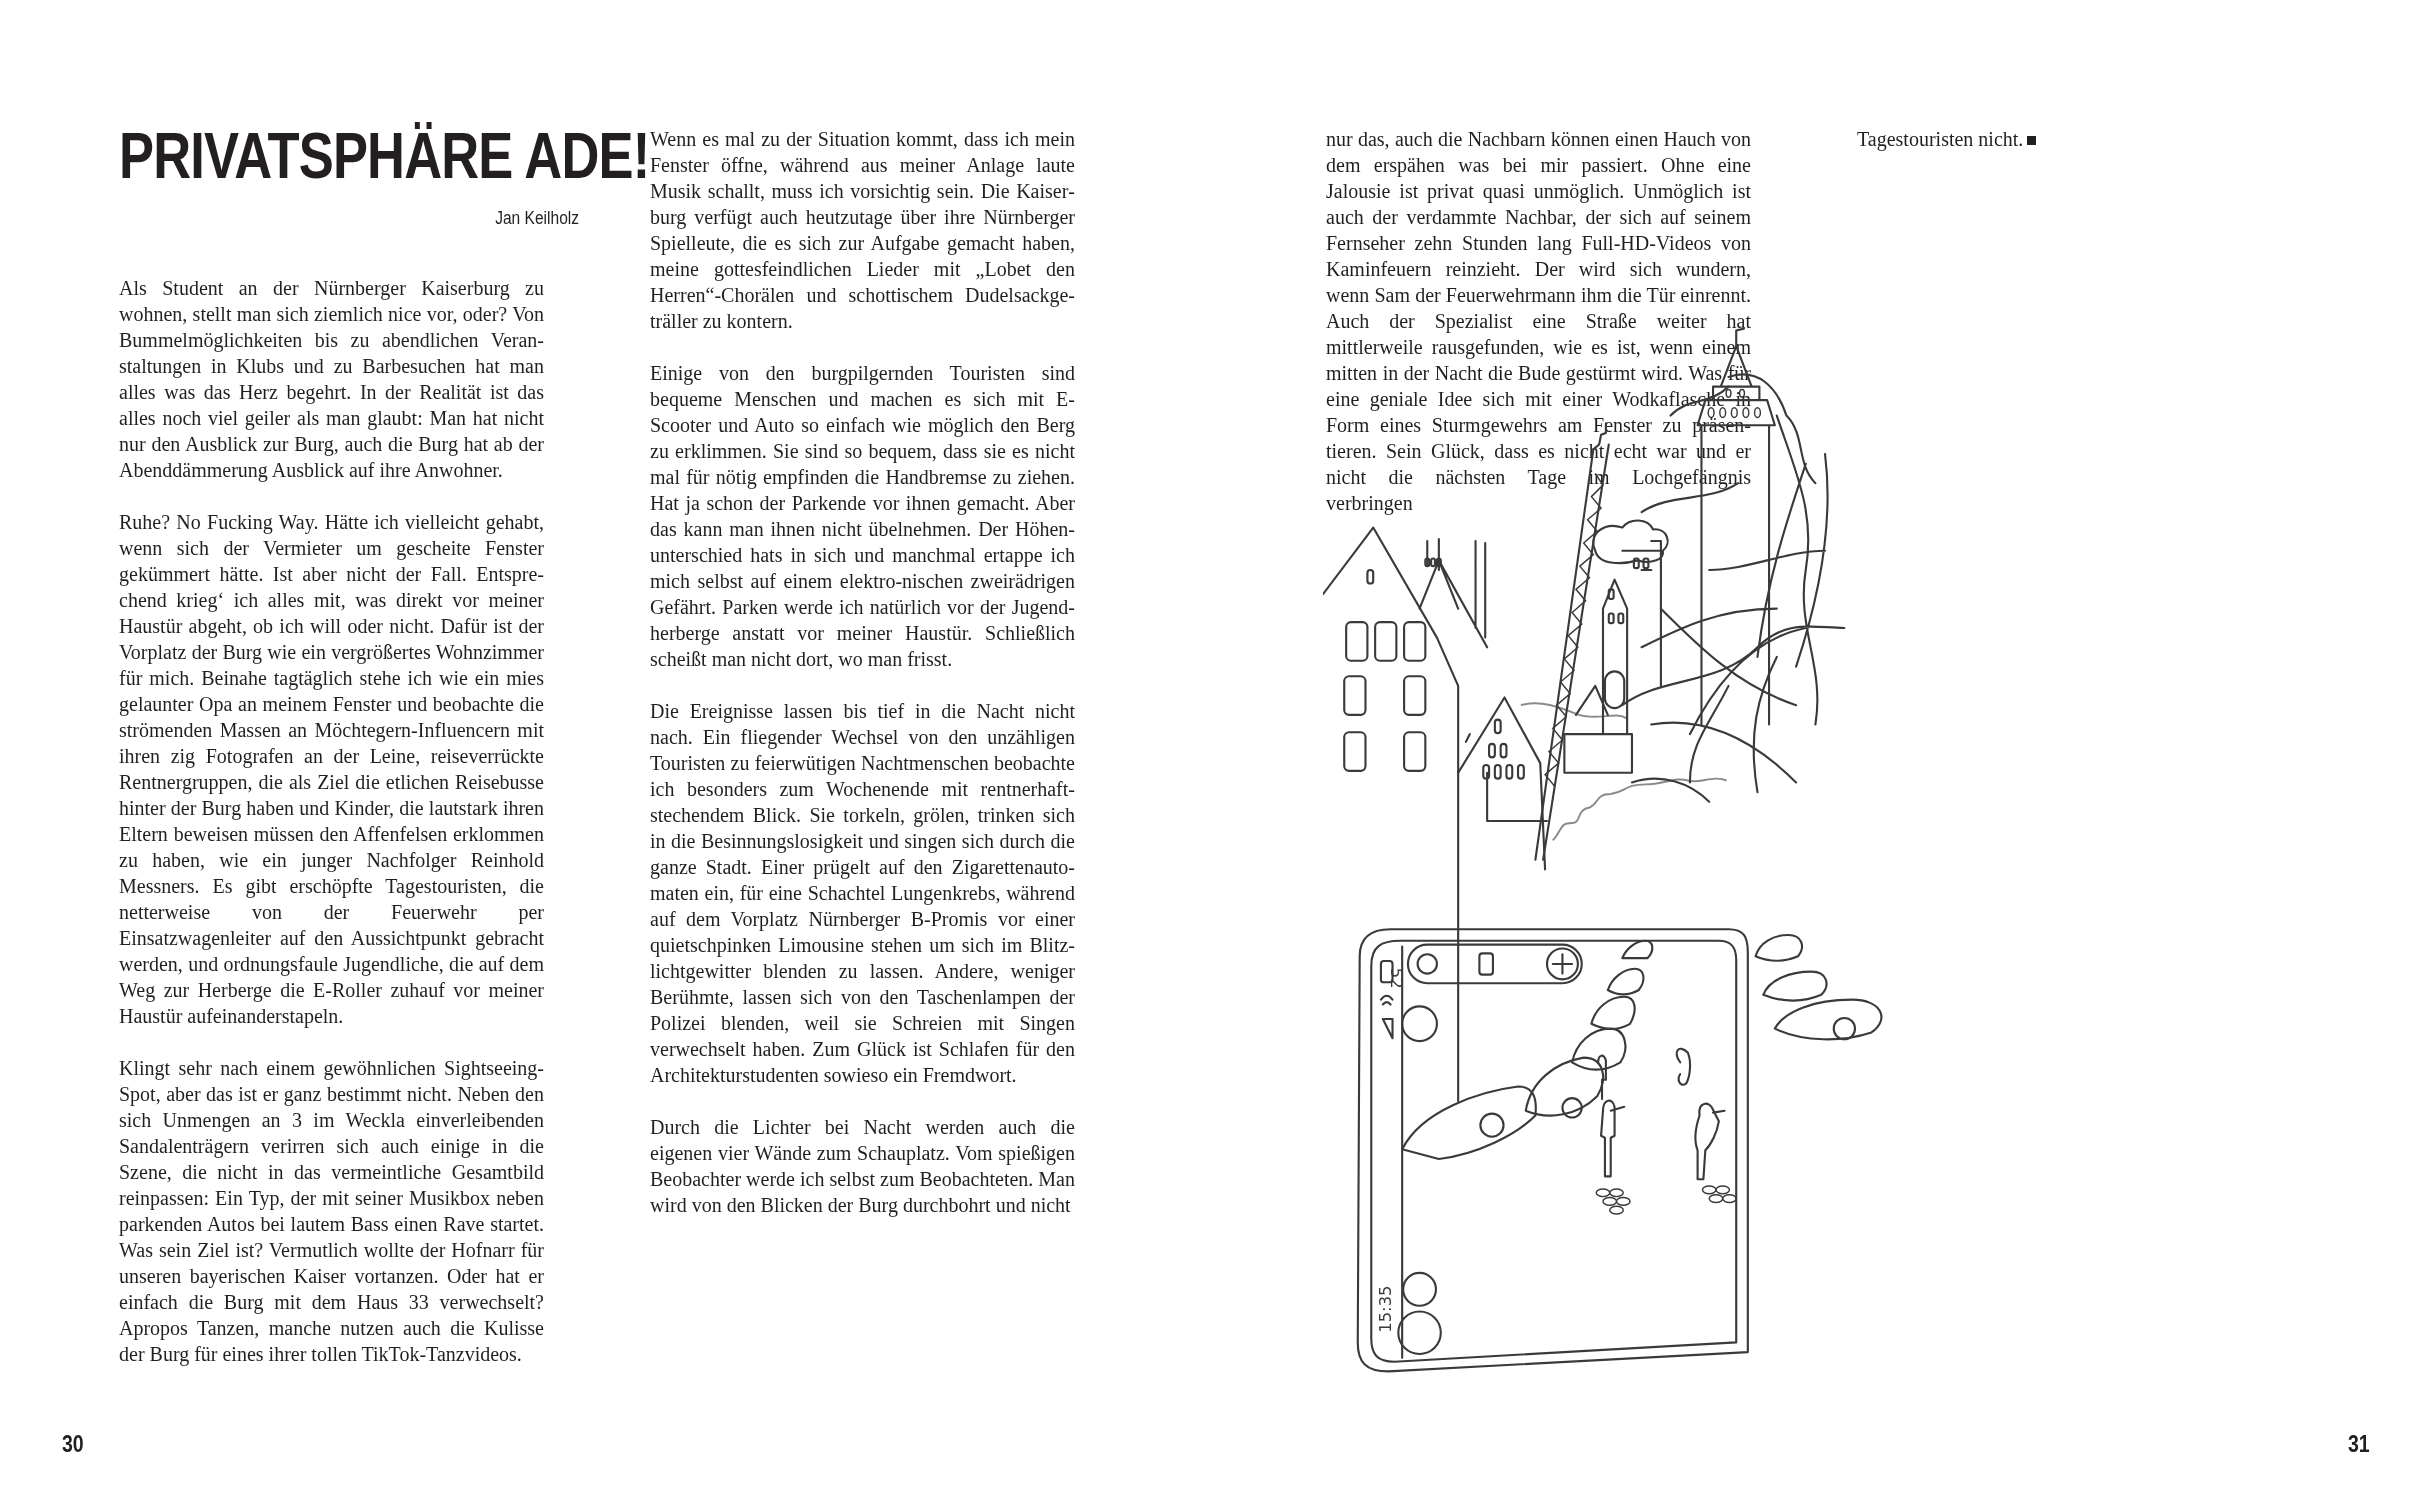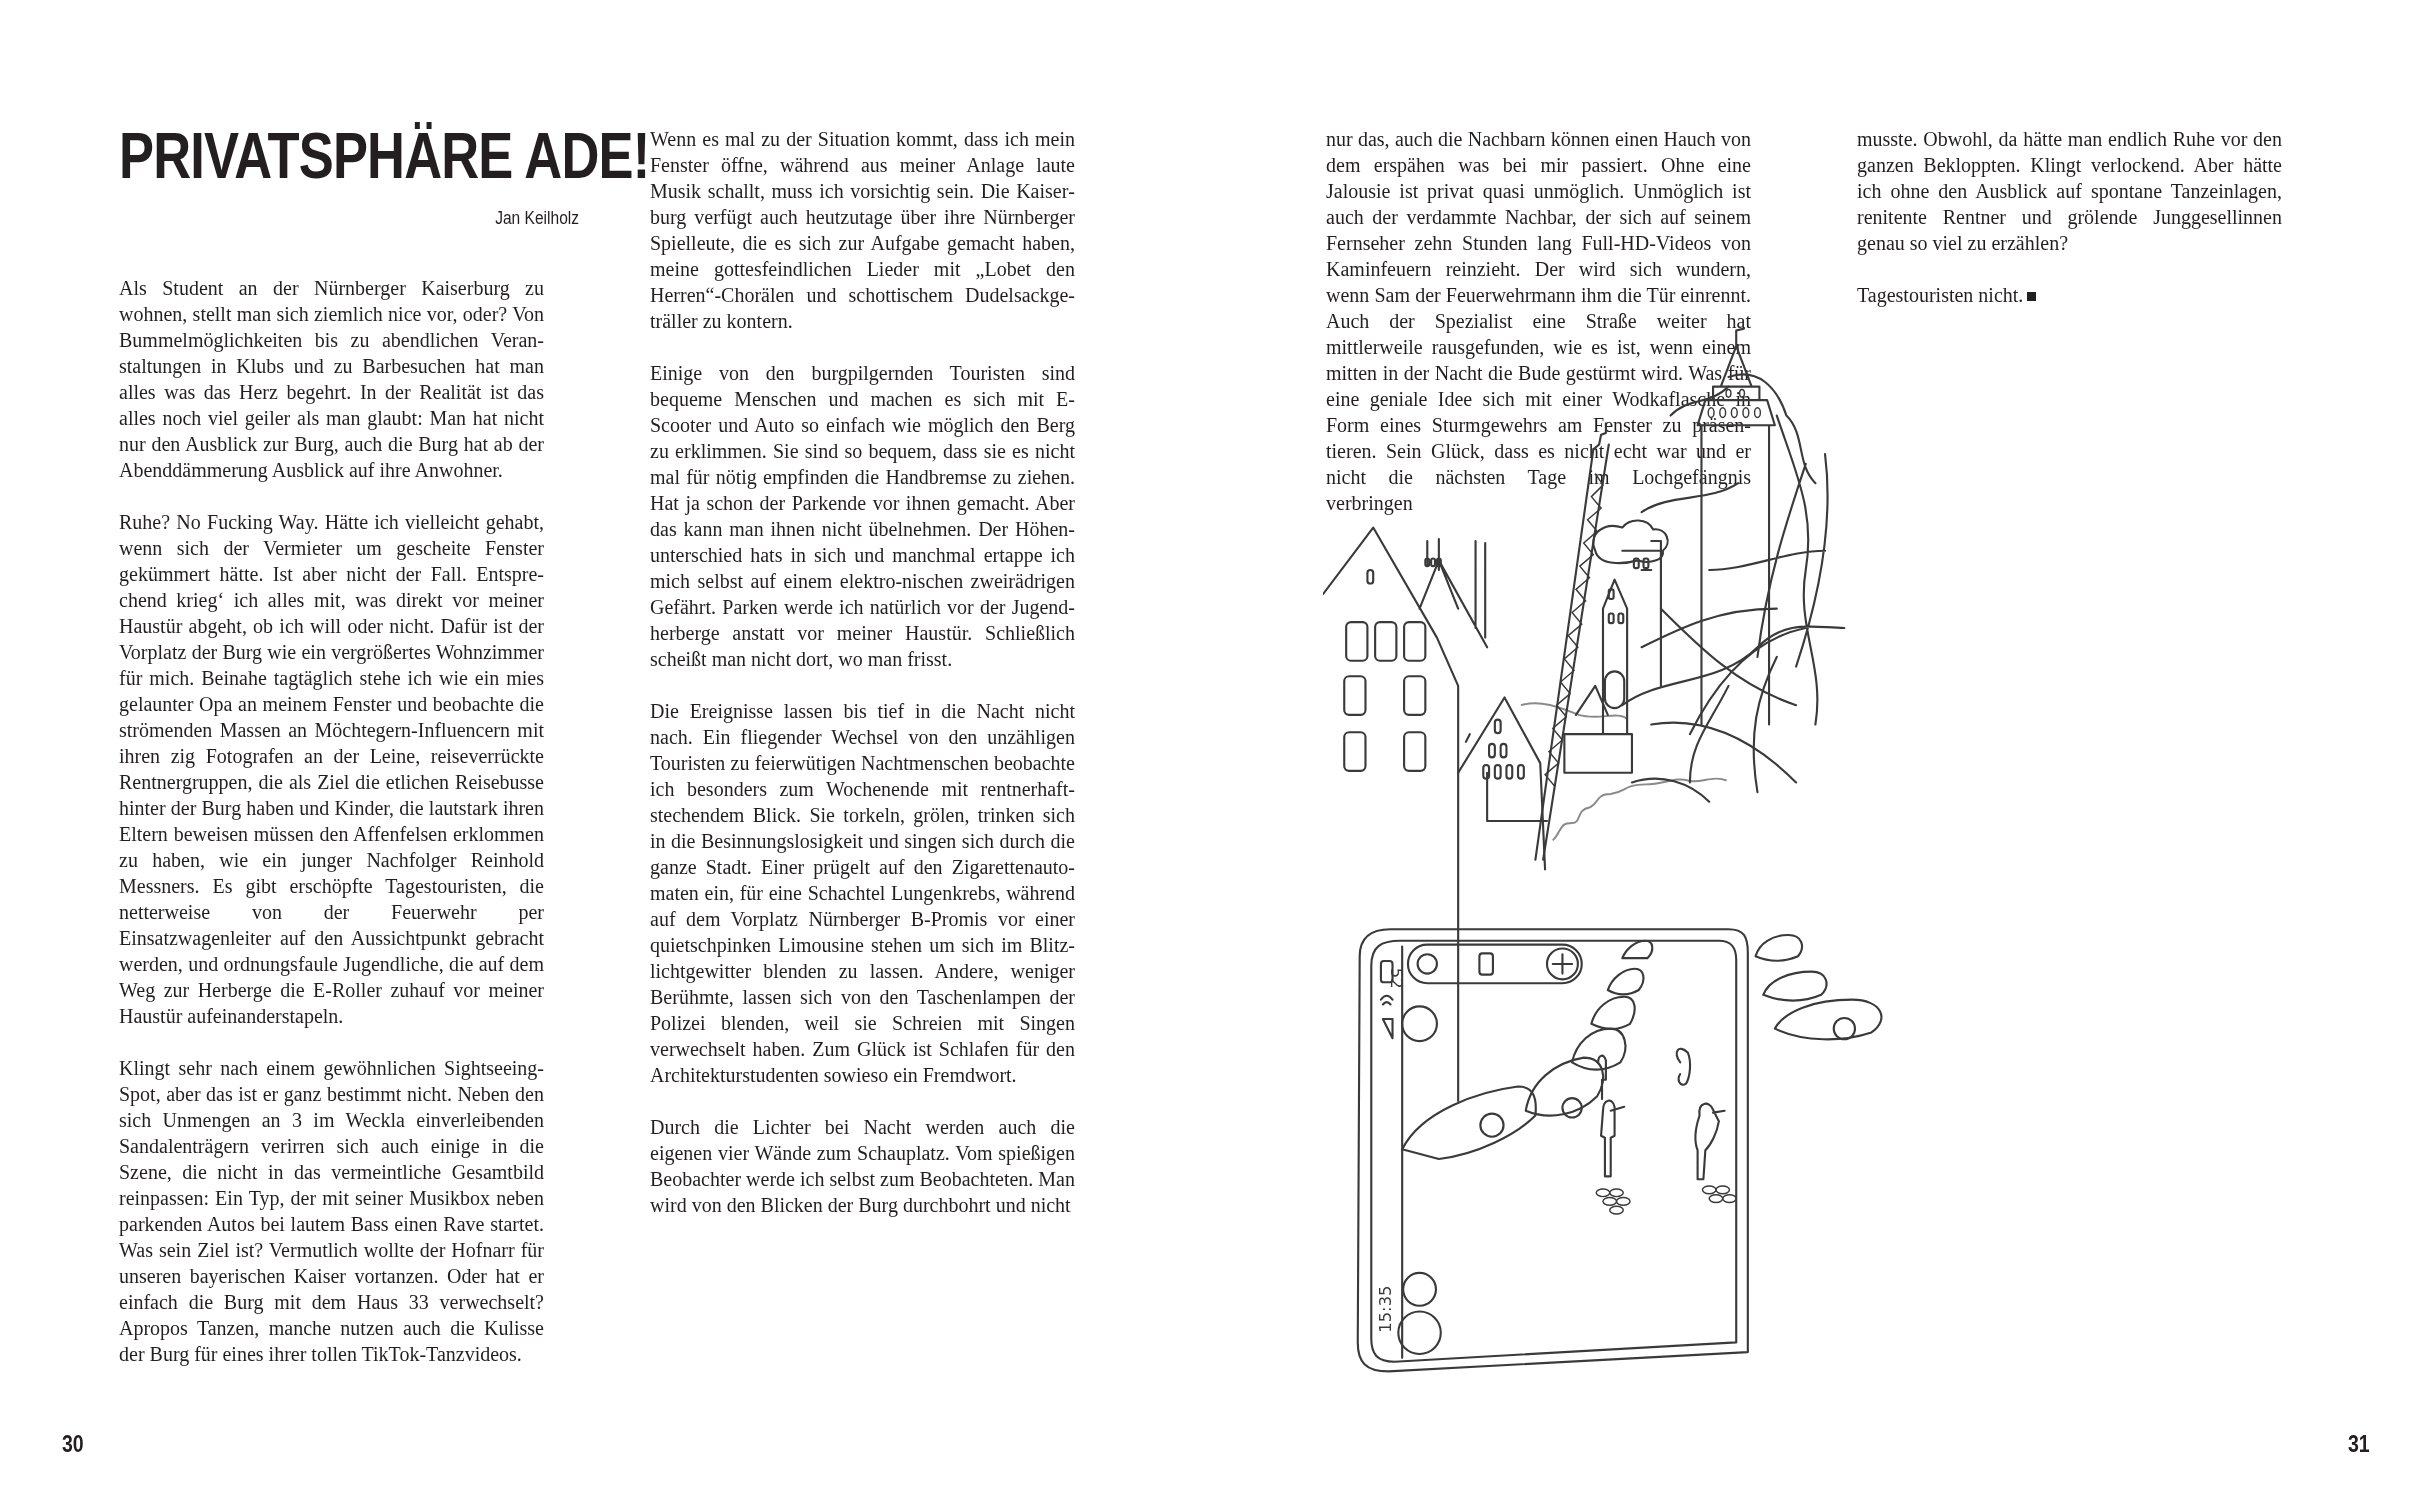--- a/index.html
+++ b/index.html
@@ -69,21 +69,20 @@
 
     <div class="pagenum pn-left">30</div>
   </div>
 
   <div>
     <div class="col col3">
       <p>nur das, auch die Nachbarn können einen Hauch von dem erspähen was bei mir passiert. Ohne eine Jalousie ist privat quasi unmöglich. Unmöglich ist auch der verdammte Nachbar, der sich auf seinem Fernseher zehn Stunden lang Full-HD-Videos von Kaminfeuern reinzieht. Der wird sich wundern, wenn Sam der Feuerwehrmann ihm die Tür einrennt. Auch der Spezialist eine Straße weiter hat mittlerweile rausgefunden, wie es ist, wenn einem mitten in der Nacht die Bude gestürmt wird. Was für eine geniale Idee sich mit einer Wodkaflasche in Form eines Sturmgewehrs am Fenster zu präsen­tieren. Sein Glück, dass es nicht echt war und er nicht die nächsten Tage im Lochgefängnis verbringen</p>
     </div>
 
     <div class="col col4">
-      <p>musste. Obwohl, da hätte man endlich Ruhe vor den ganzen Bekloppten. Klingt verlockend. Aber hätte ich ohne den Ausblick auf spontane Tanzeinlagen, renitente Rentner und grölende Junggesellinnen genau so viel zu erzählen?</p>
       <p><span>Tagestouristen nicht.</span><span class="endmark"></span></p>
     </div>
 
     <div class="illustration">
       <svg viewBox="0 0 1130 1130">
 
         <path class="ill" d="M282,240 c-8,-18 10,-30 28,-24 c8,-10 26,-10 32,2 c14,-2 20,14 10,22 c2,10 -14,14 -26,10 c-14,4 -40,6 -44,-10z"></path>
 
         <path class="ill-grey" d="M205,400 c20,-6 40,2 60,10 c20,6 40,-4 50,4 M238,540 c10,-10 6,-18 20,-18 c10,0 4,-14 18,-16 c10,-4 6,-14 22,-14 c16,-2 14,-10 36,-10 c20,0 30,-8 44,-4 c12,4 26,-6 40,0"></path>
 

